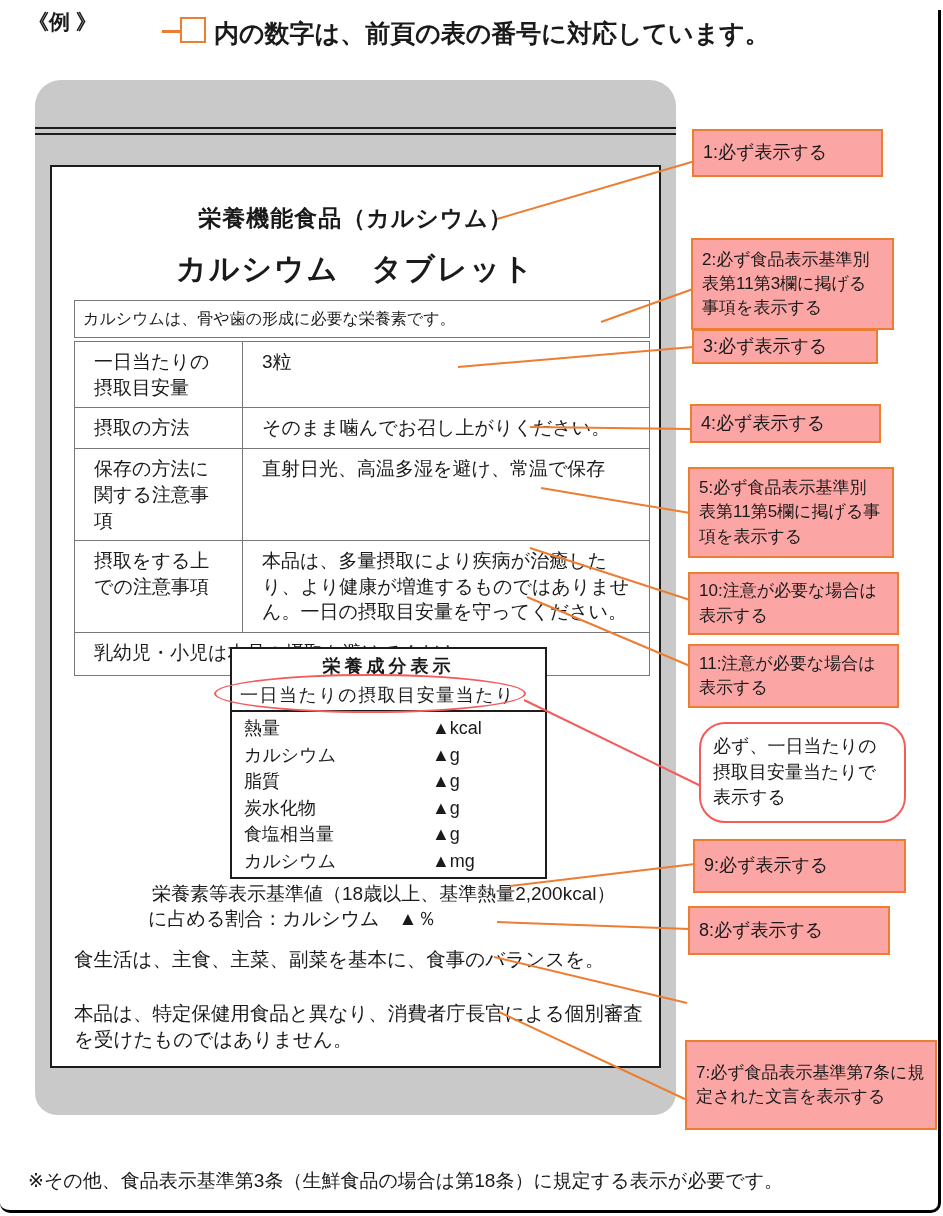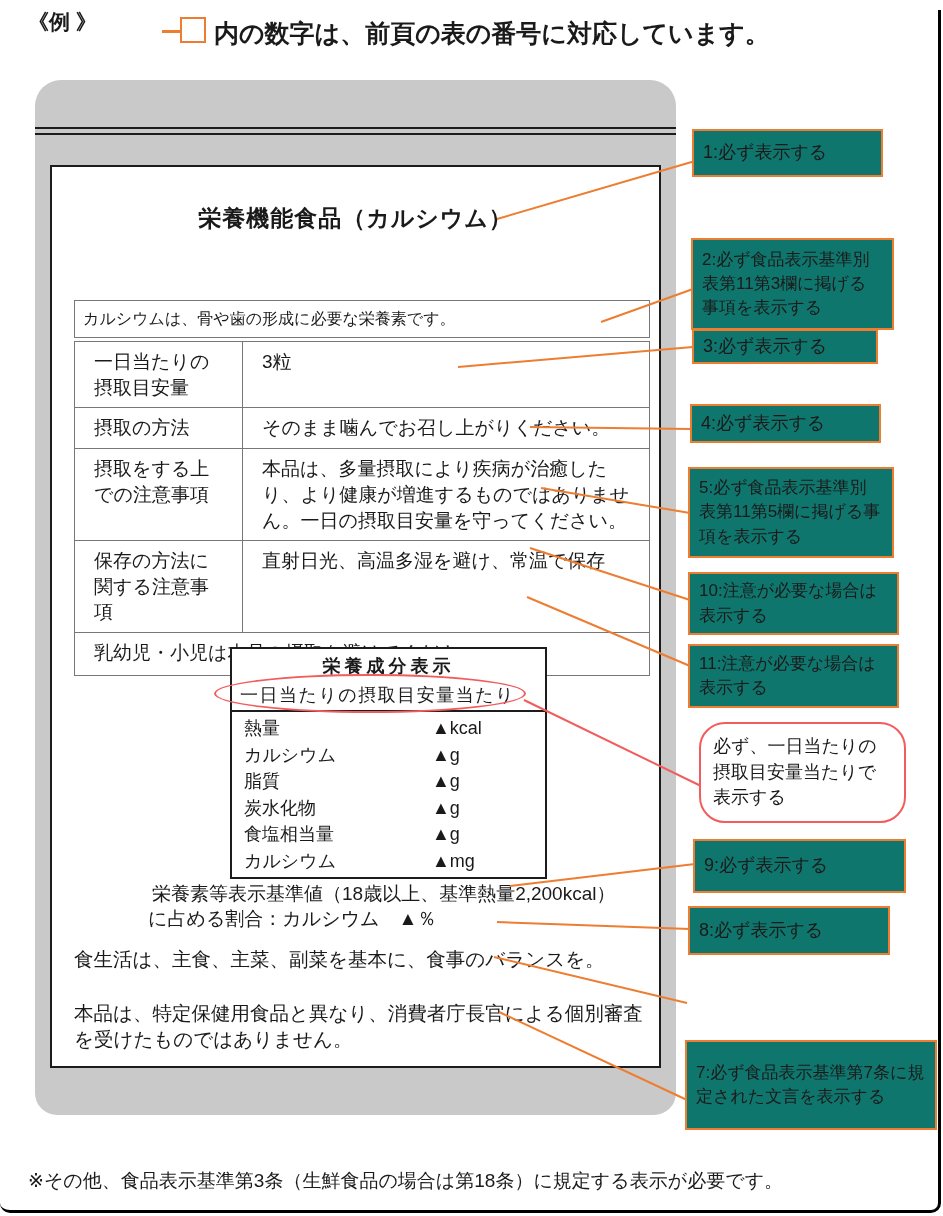--- a/index.html
+++ b/index.html
@@ -61,21 +61,21 @@
   .nrv-line1 { position: absolute; left: 100px; top: 714px; font-size: 19px; }
   .nrv-line2 { position: absolute; left: 96px;  top: 739px; font-size: 19px; }
   .balance   { position: absolute; left: 22px;  top: 779px; font-size: 19.5px; }
   .disclaimer{ position: absolute; left: 22px;  top: 833px; width: 582px;
     font-size: 19.5px; line-height: 1.35; }
 
   
   svg.connectors { position: absolute; left: 0; top: 0; z-index: 2; pointer-events: none; }
 
   
-  .anno { position: absolute; border: 2px solid #ED7D31; background: #0f766e; z-index: 3;
+  .anno { position: absolute; border: 2px solid #ED7D31; background: #fca5a5; z-index: 3;
     display: flex; align-items: center; padding: 4px 9px; line-height: 1.42; }
   .anno.single { font-size: 18px; }
   .anno.multi  { font-size: 17px; }
   .a1  { left: 692px; top: 129px; width: 191px; height: 48px; }
   .a2  { left: 691px; top: 238px; width: 203px; height: 92px; }
   .a3  { left: 692px; top: 329px; width: 186px; height: 35px; }
   .a4  { left: 690px; top: 404px; width: 191px; height: 39px; }
   .a5  { left: 688px; top: 467px; width: 206px; height: 91px; }
   .a10 { left: 688px; top: 572px; width: 211px; height: 63px; }
   .a11 { left: 688px; top: 644px; width: 211px; height: 64px; }
@@ -99,40 +99,41 @@
   <span class="legend-dash"></span>
   <span class="legend-box"></span>
   <div class="legend-text">内の数字は、前頁の表の番号に対応しています。</div>
 
   <div class="package">
     <div class="seal seal1"></div>
     <div class="seal seal2"></div>
 
     <div class="label-panel">
       <div class="category-title">栄養機能食品（カルシウム）</div>
+      <div class="product-name">カルシウム　タブレット</div>
 
       <div class="claim-box">カルシウムは、骨や歯の形成に必要な栄養素です。</div>
 
       <table class="spec">
         <tbody>
             <tr>
           <td class="lbl h-r1">一日当たりの摂取目安量</td>
           <td>3粒</td>
         </tr>
         <tr>
           <td class="lbl h-r2">摂取の方法</td>
           <td>そのまま噛んでお召し上がりください。</td>
         </tr>
         <tr>
+          <td class="lbl h-r4">保存の方法に関する注意事項</td>
+          <td>直射日光、高温多湿を避け、常温で保存</td>
+        </tr>
+        <tr>
           <td class="lbl h-r3">摂取をする上での注意事項</td>
           <td>本品は、多量摂取により疾病が治癒したり、より健康が増進するものではありません。一日の摂取目安量を守ってください。</td>
-        </tr>
-        <tr>
-          <td class="lbl h-r4">保存の方法に関する注意事項</td>
-          <td>直射日光、高温多湿を避け、常温で保存</td>
         </tr>
         <tr>
           <td class="h-r5" colspan="2">乳幼児・小児は本品の摂取を避けてください。</td>
         </tr>
       </tbody>
         </table>
 
       <div class="nut-panel">
         <div class="nut-title">栄養成分表示</div>
         <div class="nut-basis">一日当たりの摂取目安量当たり</div>

